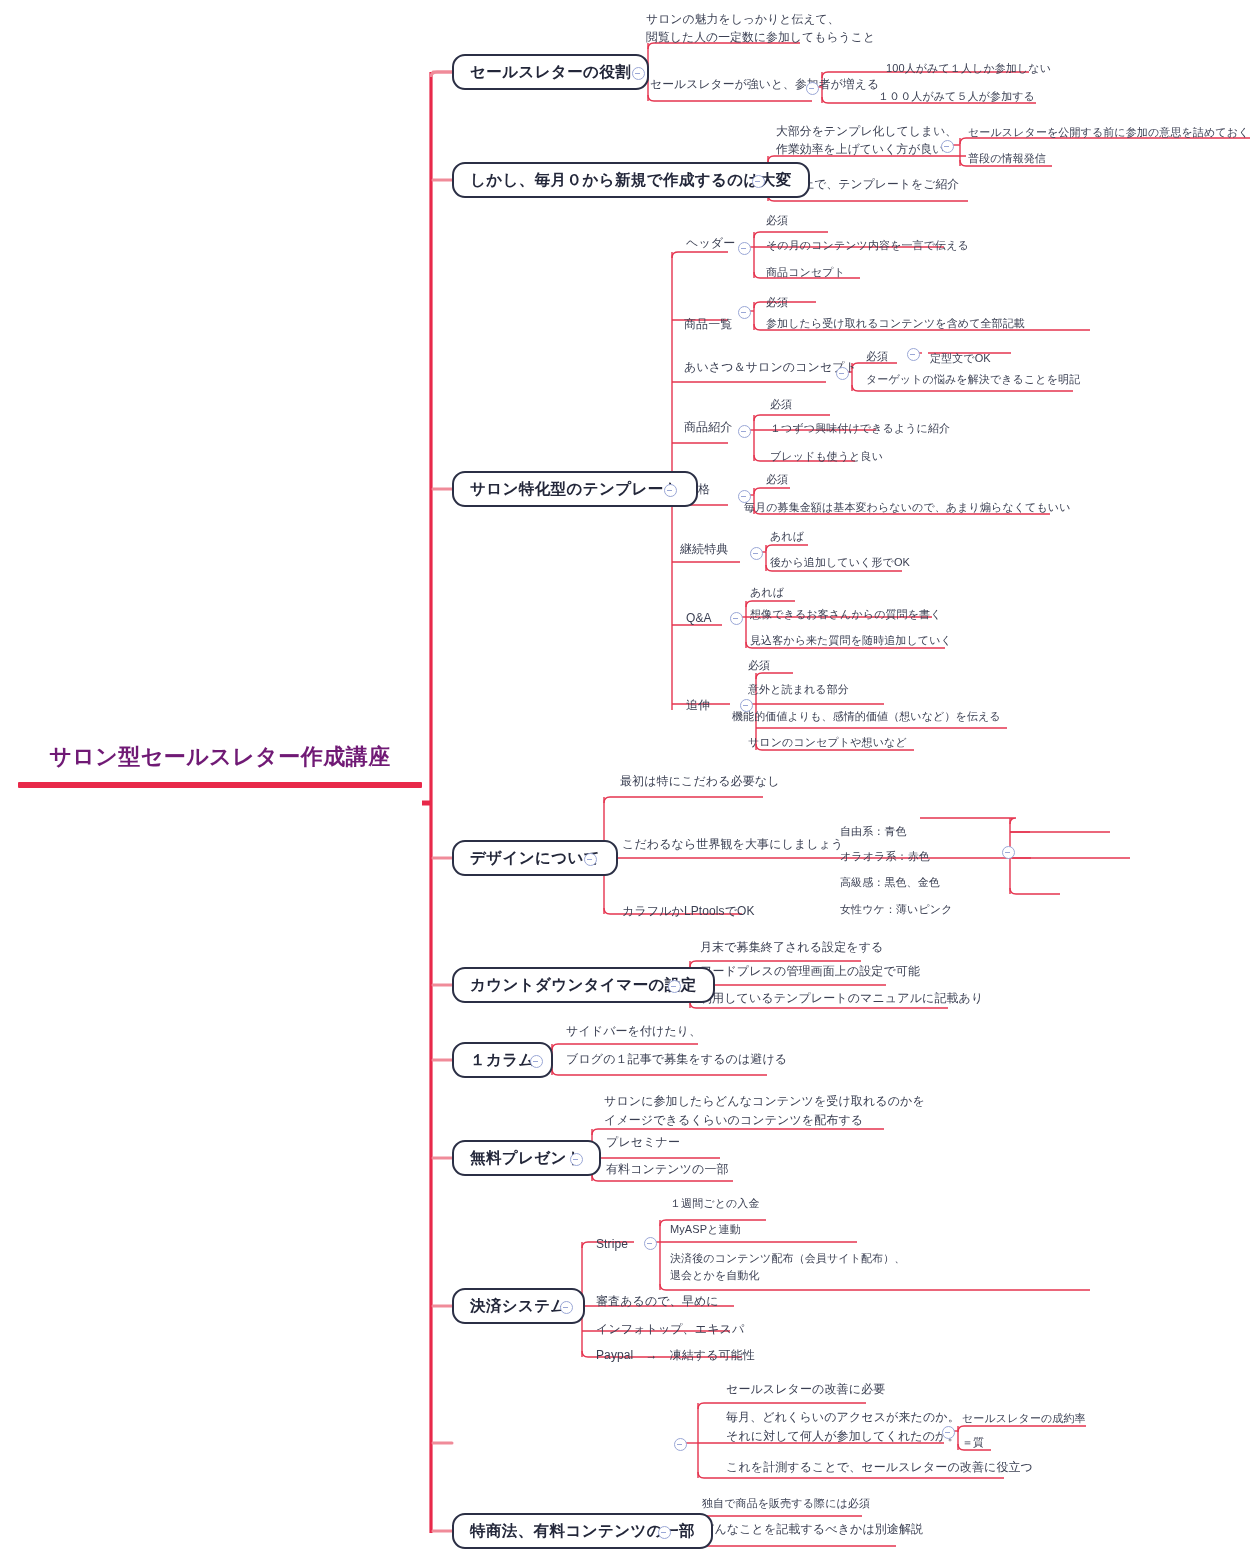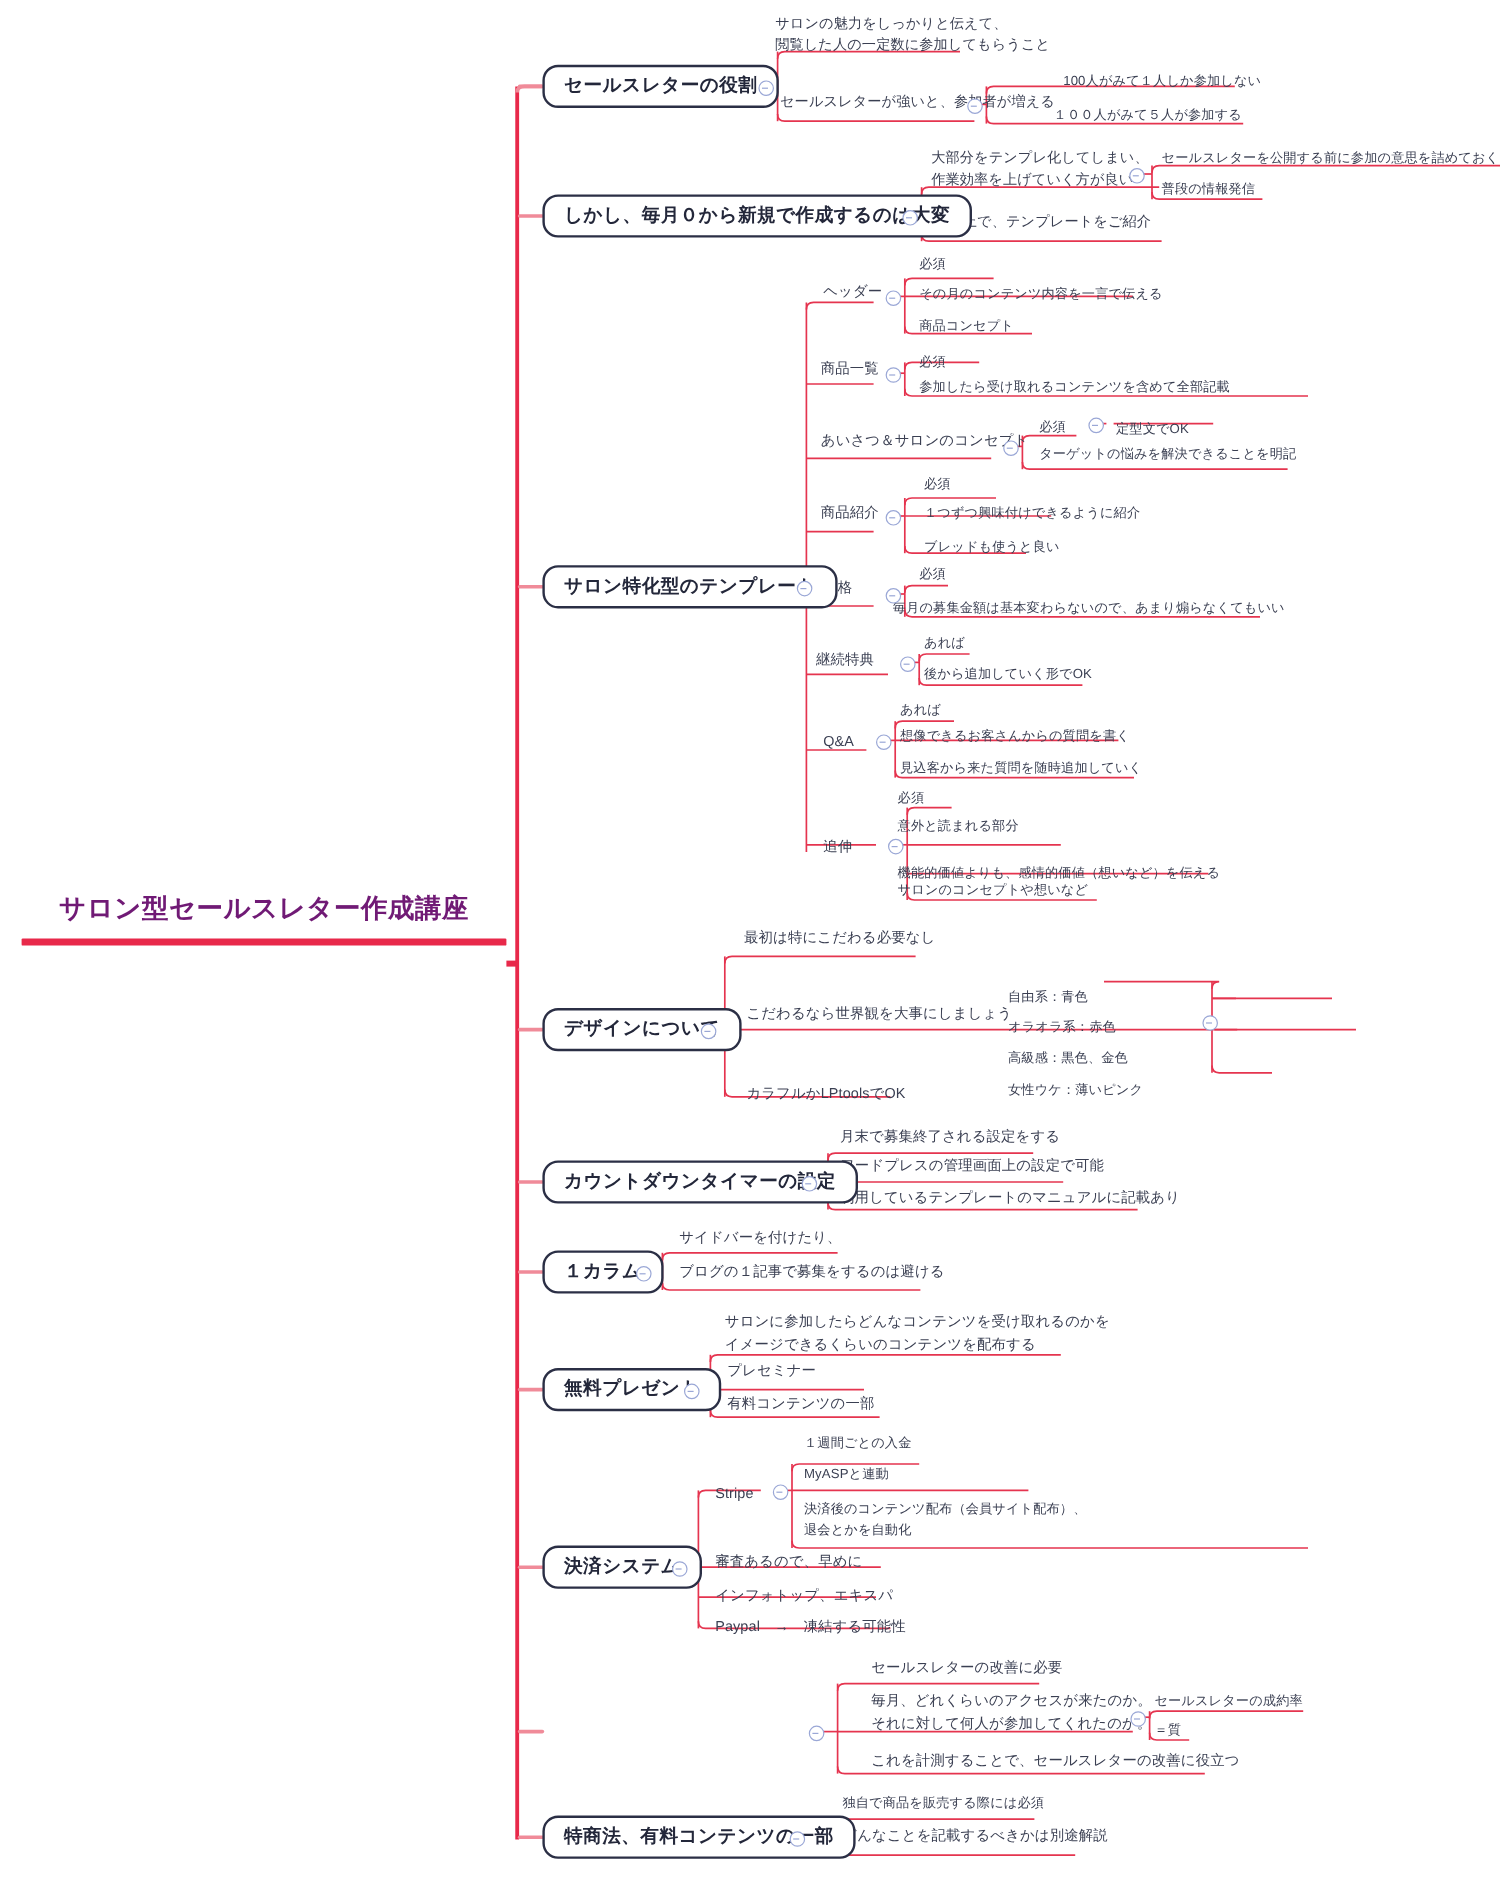--- a/index.html
+++ b/index.html
@@ -334,21 +334,21 @@
 作業効率を上げていく方が良い</div>
   <div class="sub" style="left:778px; top:175px;">その上で、テンプレートをご紹介</div>
   <div class="sub lvl3" style="left:968px; top:124px;">セールスレターを公開する前に参加の意思を詰めておく</div>
   <div class="sub lvl3" style="left:968px; top:150px;">普段の情報発信</div>
 
   <div class="sub lvl2" style="left:686px; top:234px;">ヘッダー</div>
   <div class="sub lvl3" style="left:766px; top:212px;">必須</div>
   <div class="sub lvl3" style="left:766px; top:237px;">その月のコンテンツ内容を一言で伝える</div>
   <div class="sub lvl3" style="left:766px; top:264px;">商品コンセプト</div>
 
-  <div class="sub lvl2" style="left:684px; top:298px;">商品一覧</div>
+  <div class="sub lvl2" style="left:684px; top:315px;">商品一覧</div>
   <div class="sub lvl3" style="left:766px; top:294px;">必須</div>
   <div class="sub lvl3" style="left:766px; top:315px;">参加したら受け取れるコンテンツを含めて全部記載</div>
 
   <div class="sub lvl2" style="left:684px; top:358px;">あいさつ＆サロンのコンセプト</div>
   <div class="sub lvl3" style="left:866px; top:348px;">必須</div>
   <div class="sub lvl4" style="left:930px; top:350px;">定型文でOK</div>
   <div class="sub lvl3" style="left:866px; top:371px;">ターゲットの悩みを解決できることを明記</div>
 
   <div class="sub lvl2" style="left:684px; top:418px;">商品紹介</div>
   <div class="sub lvl3" style="left:770px; top:396px;">必須</div>
@@ -364,21 +364,21 @@
   <div class="sub lvl3" style="left:770px; top:554px;">後から追加していく形でOK</div>
 
   <div class="sub lvl2" style="left:686px; top:609px;">Q&amp;A</div>
   <div class="sub lvl3" style="left:750px; top:584px;">あれば</div>
   <div class="sub lvl3" style="left:750px; top:606px;">想像できるお客さんからの質問を書く</div>
   <div class="sub lvl3" style="left:750px; top:632px;">見込客から来た質問を随時追加していく</div>
 
   <div class="sub lvl2" style="left:686px; top:696px;">追伸</div>
   <div class="sub lvl3" style="left:748px; top:657px;">必須</div>
   <div class="sub lvl3" style="left:748px; top:681px;">意外と読まれる部分</div>
-  <div class="sub lvl3" style="left:748px; top:708px;margin-top:12px;">機能的価値よりも、感情的価値（想いなど）を伝える</div>
+  <div class="sub lvl3" style="left:732px; top:708px;">機能的価値よりも、感情的価値（想いなど）を伝える</div>
   <div class="sub lvl3" style="left:748px; top:734px;">サロンのコンセプトや想いなど</div>
 
   <div class="sub lvl2" style="left:620px; top:772px;">最初は特にこだわる必要なし</div>
   <div class="sub lvl2" style="left:622px; top:835px;">こだわるなら世界観を大事にしましょう</div>
   <div class="sub lvl2" style="left:622px; top:902px;">カラフルかLPtoolsでOK</div>
   <div class="sub lvl3" style="left:840px; top:823px;">自由系：青色</div>
   <div class="sub lvl3" style="left:840px; top:848px;">オラオラ系：赤色</div>
   <div class="sub lvl3" style="left:840px; top:874px;">高級感：黒色、金色</div>
   <div class="sub lvl3" style="left:840px; top:901px;">女性ウケ：薄いピンク</div>
 

